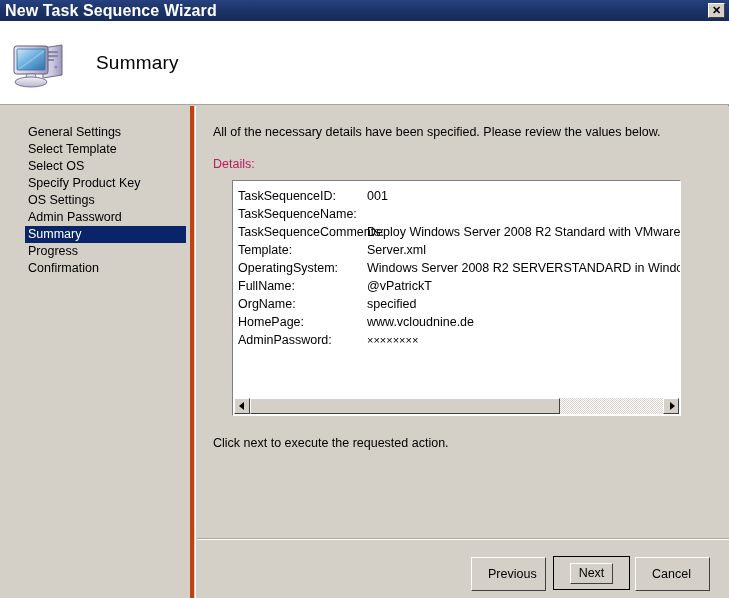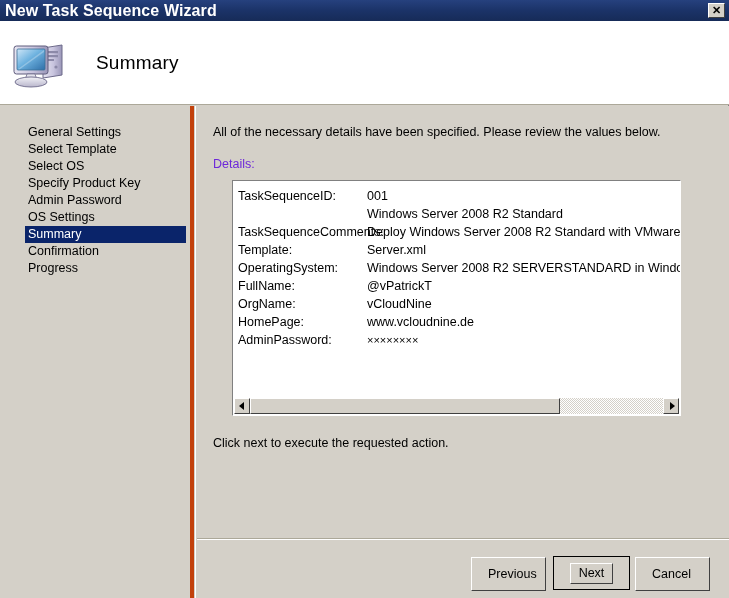--- a/index.html
+++ b/index.html
@@ -150,21 +150,21 @@
     top: 19px;
     font-size: 12.5px;
     color: #000000;
     white-space: nowrap;
   }
   #details-label {
     position: absolute;
     left: 16px;
     top: 51px;
     font-size: 12.5px;
-    color: #6d28d9;
+    color: #be185d;
   }
 
   
   #details-box {
     position: absolute;
     left: 35px;
     top: 74px;
     width: 449px;
     height: 236px;
     background: #ffffff;
@@ -399,62 +399,62 @@
     </div>
     <div id="header-title">Summary</div>
   </div>
 
   <div id="sidebar">
     <ul id="nav-list">
         <li><span>General Settings</span></li>
         <li><span>Select Template</span></li>
         <li><span>Select OS</span></li>
         <li><span>Specify Product Key</span></li>
+        <li><span>OS Settings</span></li>
         <li><span>Admin Password</span></li>
-        <li><span>OS Settings</span></li>
         <li class="selected" style="background: rgb(10, 36, 106);"><span>Summary</span></li>
+        <li><span>Progress</span></li>
         <li><span>Confirmation</span></li>
-        <li><span>Progress</span></li>
       </ul>
   </div>
   <div id="sidebar-divider"></div>
 
   <div id="main">
     <div id="intro-text">All of the necessary details have been specified.  Please review the values below.</div>
     <div id="details-label">Details:</div>
 
     <div id="details-box">
       <div id="details-inner">
         <div id="details-rows">
             <div class="detail-row">
               <span class="detail-key">TaskSequenceID:</span>
               <span class="detail-val">001</span>
             </div>
             <div class="detail-row">
-              <span class="detail-val">Windows Server 2008 R2 Standard</span>
+              <span class="detail-key">TaskSequenceName:</span>
             </div>
             <div class="detail-row">
               <span class="detail-key">TaskSequenceComments:</span>
               <span class="detail-val">Deploy Windows Server 2008 R2 Standard with VMware Tools.</span>
             </div>
             <div class="detail-row">
               <span class="detail-key">Template:</span>
               <span class="detail-val">Server.xml</span>
             </div>
             <div class="detail-row">
               <span class="detail-key">OperatingSystem:</span>
               <span class="detail-val">Windows Server 2008 R2 SERVERSTANDARD in Windows Server 2008 R2 x64 install.wim</span>
             </div>
             <div class="detail-row">
               <span class="detail-key">FullName:</span>
               <span class="detail-val">@vPatrickT</span>
             </div>
             <div class="detail-row">
               <span class="detail-key">OrgName:</span>
-              <span class="detail-val">vCloudNine</span>
+              <span class="detail-val">specified</span>
             </div>
             <div class="detail-row">
               <span class="detail-key">HomePage:</span>
               <span class="detail-val">www.vcloudnine.de</span>
             </div>
             <div class="detail-row">
               <span class="detail-key">AdminPassword:</span>
               <span class="detail-val masked">××××××××</span>
             </div>
           </div>

